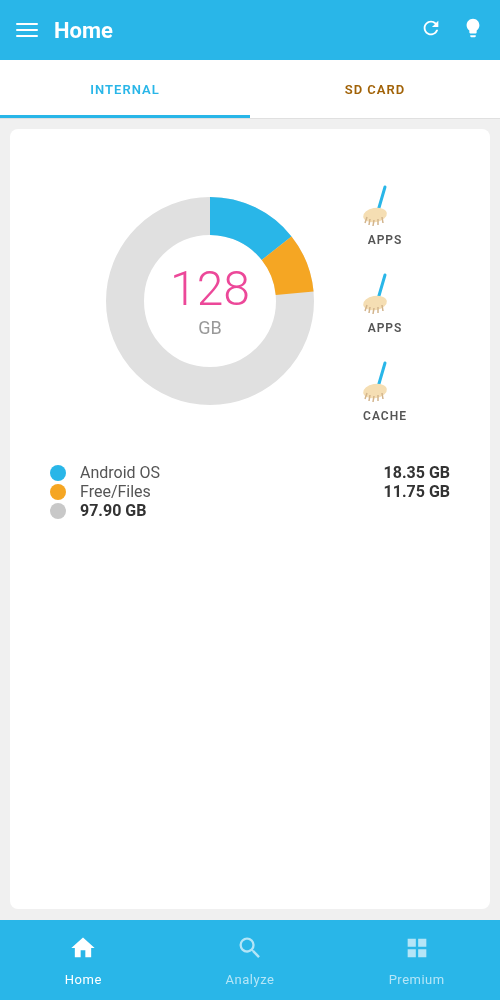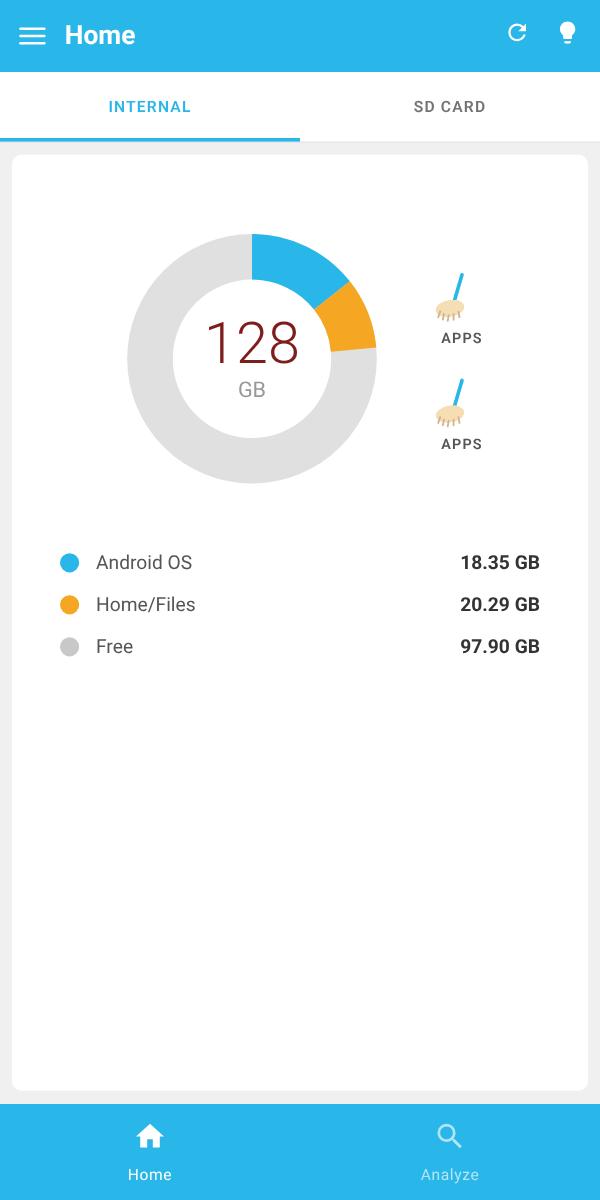--- a/index.html
+++ b/index.html
@@ -63,21 +63,21 @@
     }
     .tab {
       flex: 1;
       display: flex;
       align-items: center;
       justify-content: center;
       font-size: 13px;
       font-weight: 600;
       letter-spacing: 1px;
       cursor: pointer;
-      color: #737373;
+      color: #a16207;
       position: relative;
     }
     .tab.active {
       color: #29B6E8;
     }
     .tab.active::after {
       content: '';
       position: absolute;
       bottom: 0;
       left: 0;
@@ -119,21 +119,21 @@
     .donut-center {
       position: absolute;
       top: 50%;
       left: 50%;
       transform: translate(-50%, -50%);
       text-align: center;
     }
     .donut-center .value {
       font-size: 48px;
       font-weight: 300;
-      color: #7f1d1d;
+      color: #ec4899;
       line-height: 1;
     }
     .donut-center .unit {
       font-size: 18px;
       color: #999;
       margin-top: 4px;
     }
 
     
     .side-icons {
@@ -157,21 +157,20 @@
       margin-top: 4px;
     }
 
     
     .legend {
       width: 100%;
       padding: 0 30px;
       margin-top: 40px;
       display: flex;
       flex-direction: column;
-      gap: 16px;
     }
     .legend-item {
       display: flex;
       align-items: center;
     }
     .legend-dot {
       width: 16px;
       height: 16px;
       border-radius: 50%;
       margin-right: 14px;
@@ -300,37 +299,48 @@
           <ellipse cx="15" cy="36" rx="12" ry="7" fill="#F5DEB3" transform="rotate(-10 15 36)"></ellipse>
           <line x1="7" y1="38" x2="5" y2="44" stroke="#D2B48C" stroke-width="1.5"></line>
           <line x1="10" y1="40" x2="9" y2="46" stroke="#D2B48C" stroke-width="1.5"></line>
           <line x1="14" y1="41" x2="13" y2="47" stroke="#D2B48C" stroke-width="1.5"></line>
           <line x1="18" y1="40" x2="18" y2="46" stroke="#D2B48C" stroke-width="1.5"></line>
           <line x1="22" y1="38" x2="23" y2="44" stroke="#D2B48C" stroke-width="1.5"></line>
         </svg>
         <span class="label">APPS</span>
       </div>
 
+      <div class="side-icon-item">
+        <svg width="50" height="50" viewBox="0 0 50 50">
+          <line x1="25" y1="8" x2="18" y2="32" stroke="#29B6E8" stroke-width="3" stroke-linecap="round"></line>
+          <ellipse cx="15" cy="36" rx="12" ry="7" fill="#F5DEB3" transform="rotate(-10 15 36)"></ellipse>
+          <line x1="7" y1="38" x2="5" y2="44" stroke="#D2B48C" stroke-width="1.5"></line>
+          <line x1="10" y1="40" x2="9" y2="46" stroke="#D2B48C" stroke-width="1.5"></line>
+          <line x1="14" y1="41" x2="13" y2="47" stroke="#D2B48C" stroke-width="1.5"></line>
+          <line x1="18" y1="40" x2="18" y2="46" stroke="#D2B48C" stroke-width="1.5"></line>
+          <line x1="22" y1="38" x2="23" y2="44" stroke="#D2B48C" stroke-width="1.5"></line>
+        </svg>
+        <span class="label">CACHE</span>
+      </div>
     </div>
   </div>
 
   <div class="legend">
     <div class="legend-item">
       <div class="legend-dot" style="background:#29B6E8"></div>
       <span class="legend-text">Android OS</span>
       <span class="legend-value">18.35 GB</span>
     </div>
     <div class="legend-item">
       <div class="legend-dot" style="background:#F5A623"></div>
-      <span class="legend-text">Home/Files</span>
-      <span class="legend-value">20.29 GB</span>
+      <span class="legend-text">Free/Files</span>
+      <span class="legend-value">11.75 GB</span>
     </div>
     <div class="legend-item">
       <div class="legend-dot" style="background:#C8C8C8"></div>
-      <span class="legend-text">Free</span>
       <span class="legend-value">97.90 GB</span>
     </div>
   </div>
 
 </div>
 
 <div class="bottom-nav">
   <div class="nav-item">
     <span class="nav-icon">
       <svg width="28" height="28" viewBox="0 0 24 24" fill="white">
@@ -340,13 +350,21 @@
     <span class="nav-label">Home</span>
   </div>
   <div class="nav-item inactive">
     <span class="nav-icon">
       <svg width="28" height="28" viewBox="0 0 24 24" fill="rgba(255,255,255,0.65)">
         <path d="M15.5 14h-.79l-.28-.27A6.471 6.471 0 0016 9.5 6.5 6.5 0 109.5 16c1.61 0 3.09-.59 4.23-1.57l.27.28v.79l5 4.99L20.49 19l-4.99-5zm-6 0C7.01 14 5 11.99 5 9.5S7.01 5 9.5 5 14 7.01 14 9.5 11.99 14 9.5 14z"></path>
       </svg>
     </span>
     <span class="nav-label">Analyze</span>
   </div>
+  <div class="nav-item inactive">
+    <span class="nav-icon">
+      <svg width="28" height="28" viewBox="0 0 24 24" fill="rgba(255,255,255,0.65)">
+        <path d="M4 4h7v7H4zm0 9h7v7H4zm9-9h7v7h-7zm0 9h7v7h-7z"></path>
+      </svg>
+    </span>
+    <span class="nav-label">Premium</span>
+  </div>
 </div>
 
 </body></html>

